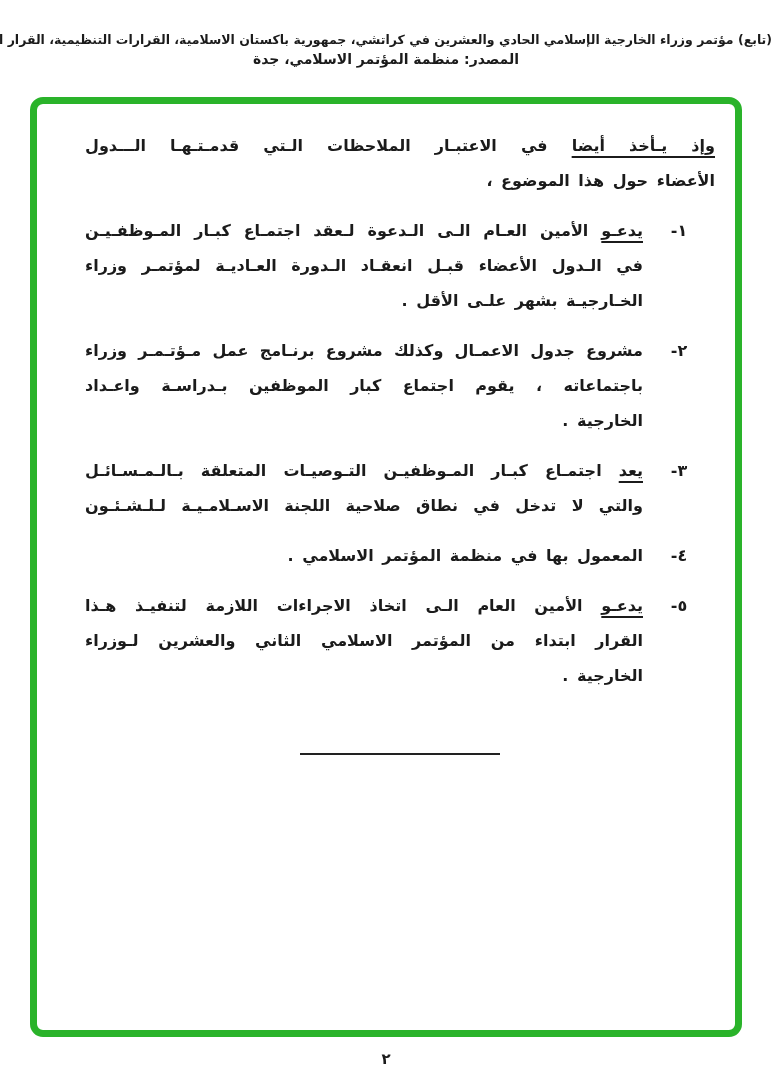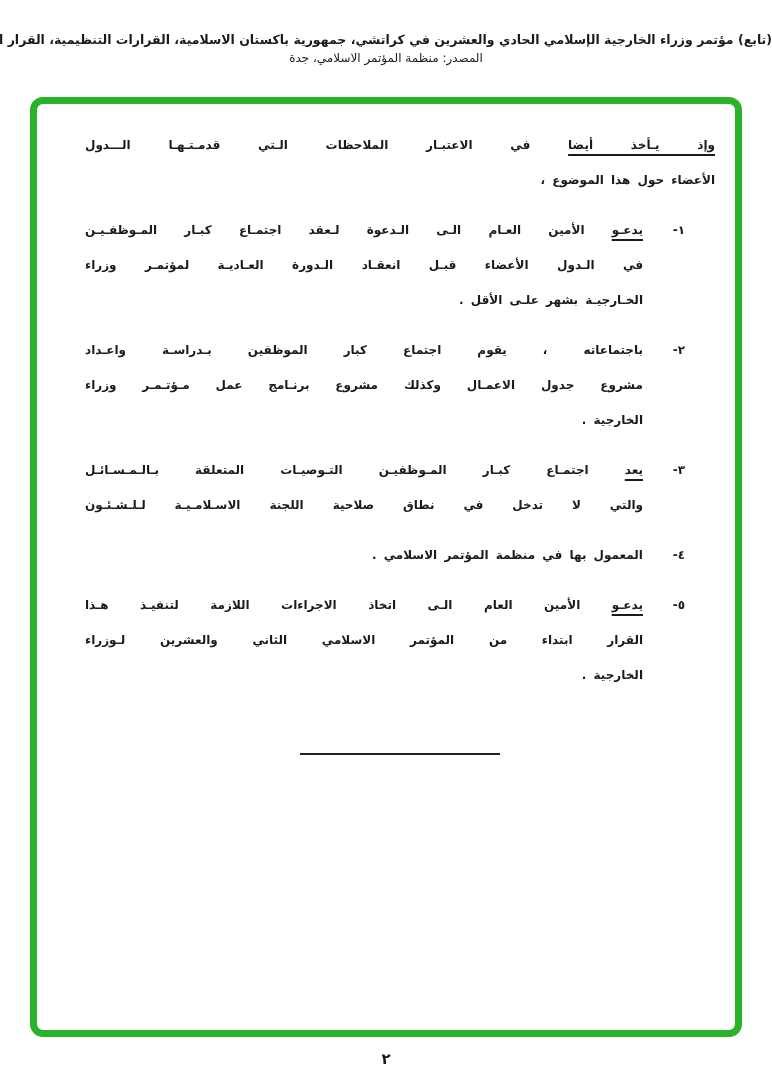--- a/index.html
+++ b/index.html
@@ -3,30 +3,30 @@
 <meta charset="utf-8">
 <style>
   html,body{margin:0;padding:0;background:#ffffff;}
   body{
     width:772px;height:1089px;position:relative;overflow:hidden;
     font-family:"DejaVu Sans",sans-serif;color:#1b1b1b;
   }
   
   .doc-header{position:absolute;top:32px;left:0;width:772px;text-align:center;direction:rtl;}
   .hdr1{font-size:12.5px;font-weight:700;white-space:nowrap;letter-spacing:.2px;}
-  .hdr2{font-size:12px;font-weight:400;margin-top:4px;}
+  .hdr2{font-size:14px;font-weight:700;margin-top:4px;}
   
   .green-frame{
     position:absolute;left:30px;top:97px;width:712px;height:940px;
     box-sizing:border-box;border:7px solid #2ab32a;border-radius:13px;background:#fff;
   }
   .content{
     direction:rtl;box-sizing:border-box;width:100%;height:100%;
     padding:24px 20px 0 48px;
-    font-size:12px;font-weight:700;word-spacing:3px;
+    font-size:16px;font-weight:700;word-spacing:3px;
   }
   .para{margin:0 0 15px 0;}
   .line{
     display:block;height:35px;line-height:35px;overflow:hidden;
     text-align:justify;text-align-last:justify;
   }
   .line.last{text-align-last:right;}
   .u{text-decoration:underline;text-underline-offset:5px;text-decoration-thickness:1.5px;}
   
   .item{display:flex;margin:0 0 15px 0;}
@@ -63,22 +63,22 @@
       <div class="item-body">
         <div class="line"><span class="u">يدعـو</span><span> الأمين العـام الـى الـدعوة لـعقد اجتمـاع كبـار المـوظفـيـن</span></div>
         <div class="line">في الـدول الأعضاء قبـل انعقـاد الـدورة العـاديـة لمؤتمـر وزراء</div>
         <div class="line last">الخـارجيـة بشهر علـى الأقل .</div>
       </div>
     </div>
 
     <div class="item">
       <div class="marker">-٢</div>
       <div class="item-body">
+        <div class="line">مشروع جدول الاعمـال وكذلك مشروع برنـامج عمل مـؤتـمـر وزراء</div>
         <div class="line">باجتماعاته ، يقوم اجتماع كبار الموظفين بـدراسـة واعـداد</div>
-        <div class="line">مشروع جدول الاعمـال وكذلك مشروع برنـامج عمل مـؤتـمـر وزراء</div>
         <div class="line last">الخارجية .</div>
       </div>
     </div>
 
     <div class="item">
       <div class="marker">-٣</div>
       <div class="item-body">
         <div class="line"><span class="u">يعد</span><span> اجتمـاع كبـار المـوظفيـن التـوصيـات المتعلقة بـالـمـسـائـل</span></div>
         <div class="line">والتي لا تدخل في نطاق صلاحية اللجنة الاسـلامـيـة لـلـشـئـون</div>
       </div>

